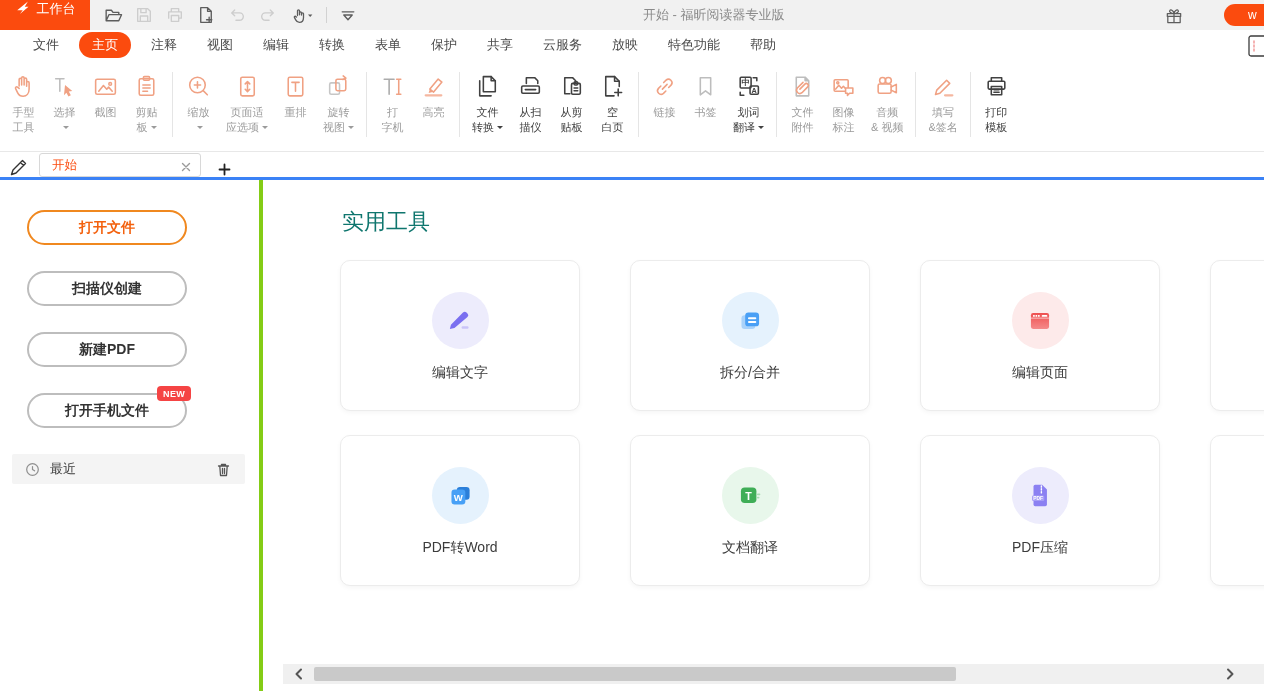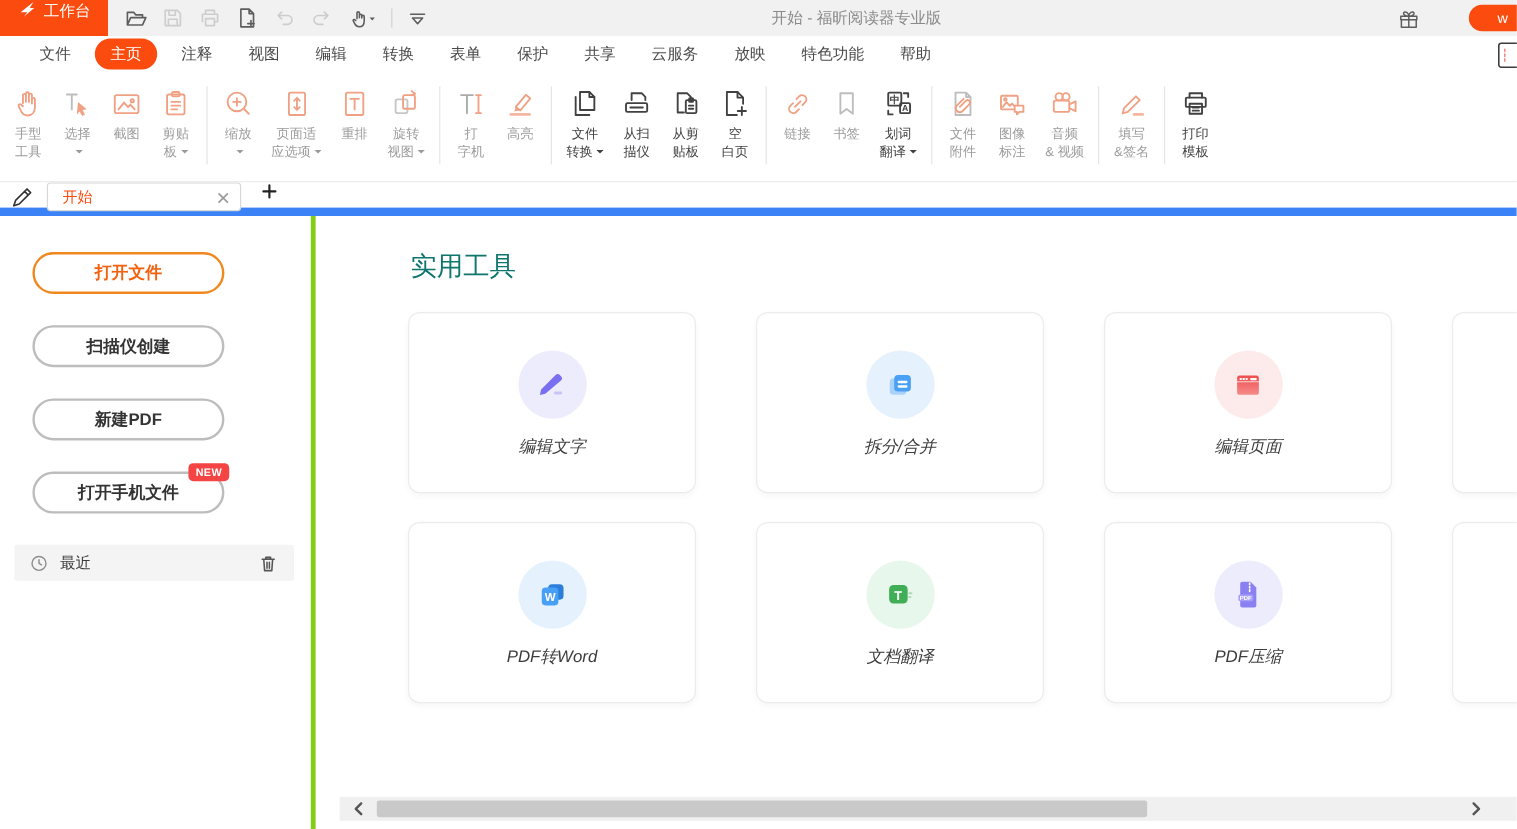--- a/index.html
+++ b/index.html
@@ -33,21 +33,21 @@
   .ritem { display:flex; flex-direction:column; align-items:center; padding:11px 7px 0; cursor:default; }
   .ricon { height:30px; display:flex; align-items:center; justify-content:center; color:#f0a183; }
   .ricon svg { width:27px; height:27px; stroke:currentColor; fill:none; stroke-width:1.5; stroke-linecap:round; stroke-linejoin:round; }
   .rlabel { margin-top:4px; font-size:11px; line-height:15px; color:#9b9b9b; text-align:center; white-space:pre-line; }
   .tone-dark .ricon { color:#414141; }
   .tone-dark .rlabel { color:#414141; }
   .caret { display:inline-block; width:0; height:0; border:3.5px solid transparent; border-top-color:currentColor;
            margin-left:3px; transform:translateY(1px); }
 
   
-  .tabbar { height:28px; background:#fff; border-bottom:7px solid #3b82f6; display:flex; align-items:flex-start; }
+  .tabbar { height:28px; background:#fff; border-bottom:3px solid #3b82f6; display:flex; align-items:flex-end; }
   .quill { width:22px; height:22px; margin-left:8px; color:#333; }
   .quill svg, .tabx svg, .tabplus svg { stroke:currentColor; fill:none; stroke-width:1.4; stroke-linecap:round; stroke-linejoin:round; }
   .tab { margin-left:9px; width:162px; height:24px; background:#fff; border:1px solid #d8d8d8; border-radius:3px;
          display:flex; align-items:center; padding:0 8px 0 12px; }
   .tab-label { font-size:12.5px; color:#fb4b0e; }
   .tabx { margin-left:auto; width:12px; height:12px; color:#9a9a9a; }
   .tabplus { margin-left:16px; width:15px; height:15px; color:#222; }
 
   
   .bodyrow { display:flex; height:511px; }
@@ -68,21 +68,21 @@
   
   .main { flex:1; position:relative; overflow:hidden; }
   .heading { position:absolute; left:79px; top:27px; font-size:22px; font-weight:500; color:#0f766e; }
   .cardrow { position:absolute; left:77px; display:flex; gap:50px; }
   .row1 { top:80px; } .row2 { top:255px; }
   .card { width:240px; height:151px; background:#fff; border:1px solid #ececec; border-radius:10px;
           box-shadow:0 2px 5px rgba(0,0,0,.04); display:flex; flex-direction:column; align-items:center;
           padding-top:31px; cursor:default; }
   .cicon { width:57px; height:57px; border-radius:50%; display:flex; align-items:center; justify-content:center; }
   .cicon svg { width:32px; height:32px; }
-  .clabel { margin-top:15px; font-size:14px; color:#3c3c3c;font-style:italic; }
+  .clabel { margin-top:15px; font-size:14px; color:#3c3c3c; }
 
   
   .hscroll { position:absolute; left:20px; right:0; bottom:7px; height:20px; background:#f0f0f0; }
   .scr-btn { position:absolute; top:3px; width:14px; height:14px; color:#555; }
   .scr-left { left:9px; } .scr-right { right:27px; }
   .scr-btn svg { stroke:currentColor; fill:none; stroke-width:2; stroke-linecap:round; stroke-linejoin:round; }
   .thumb { position:absolute; left:31px; top:3px; width:642px; height:14px; background:#c9c9c9; border-radius:2px; }
 </style>
 </head>
 <body>

